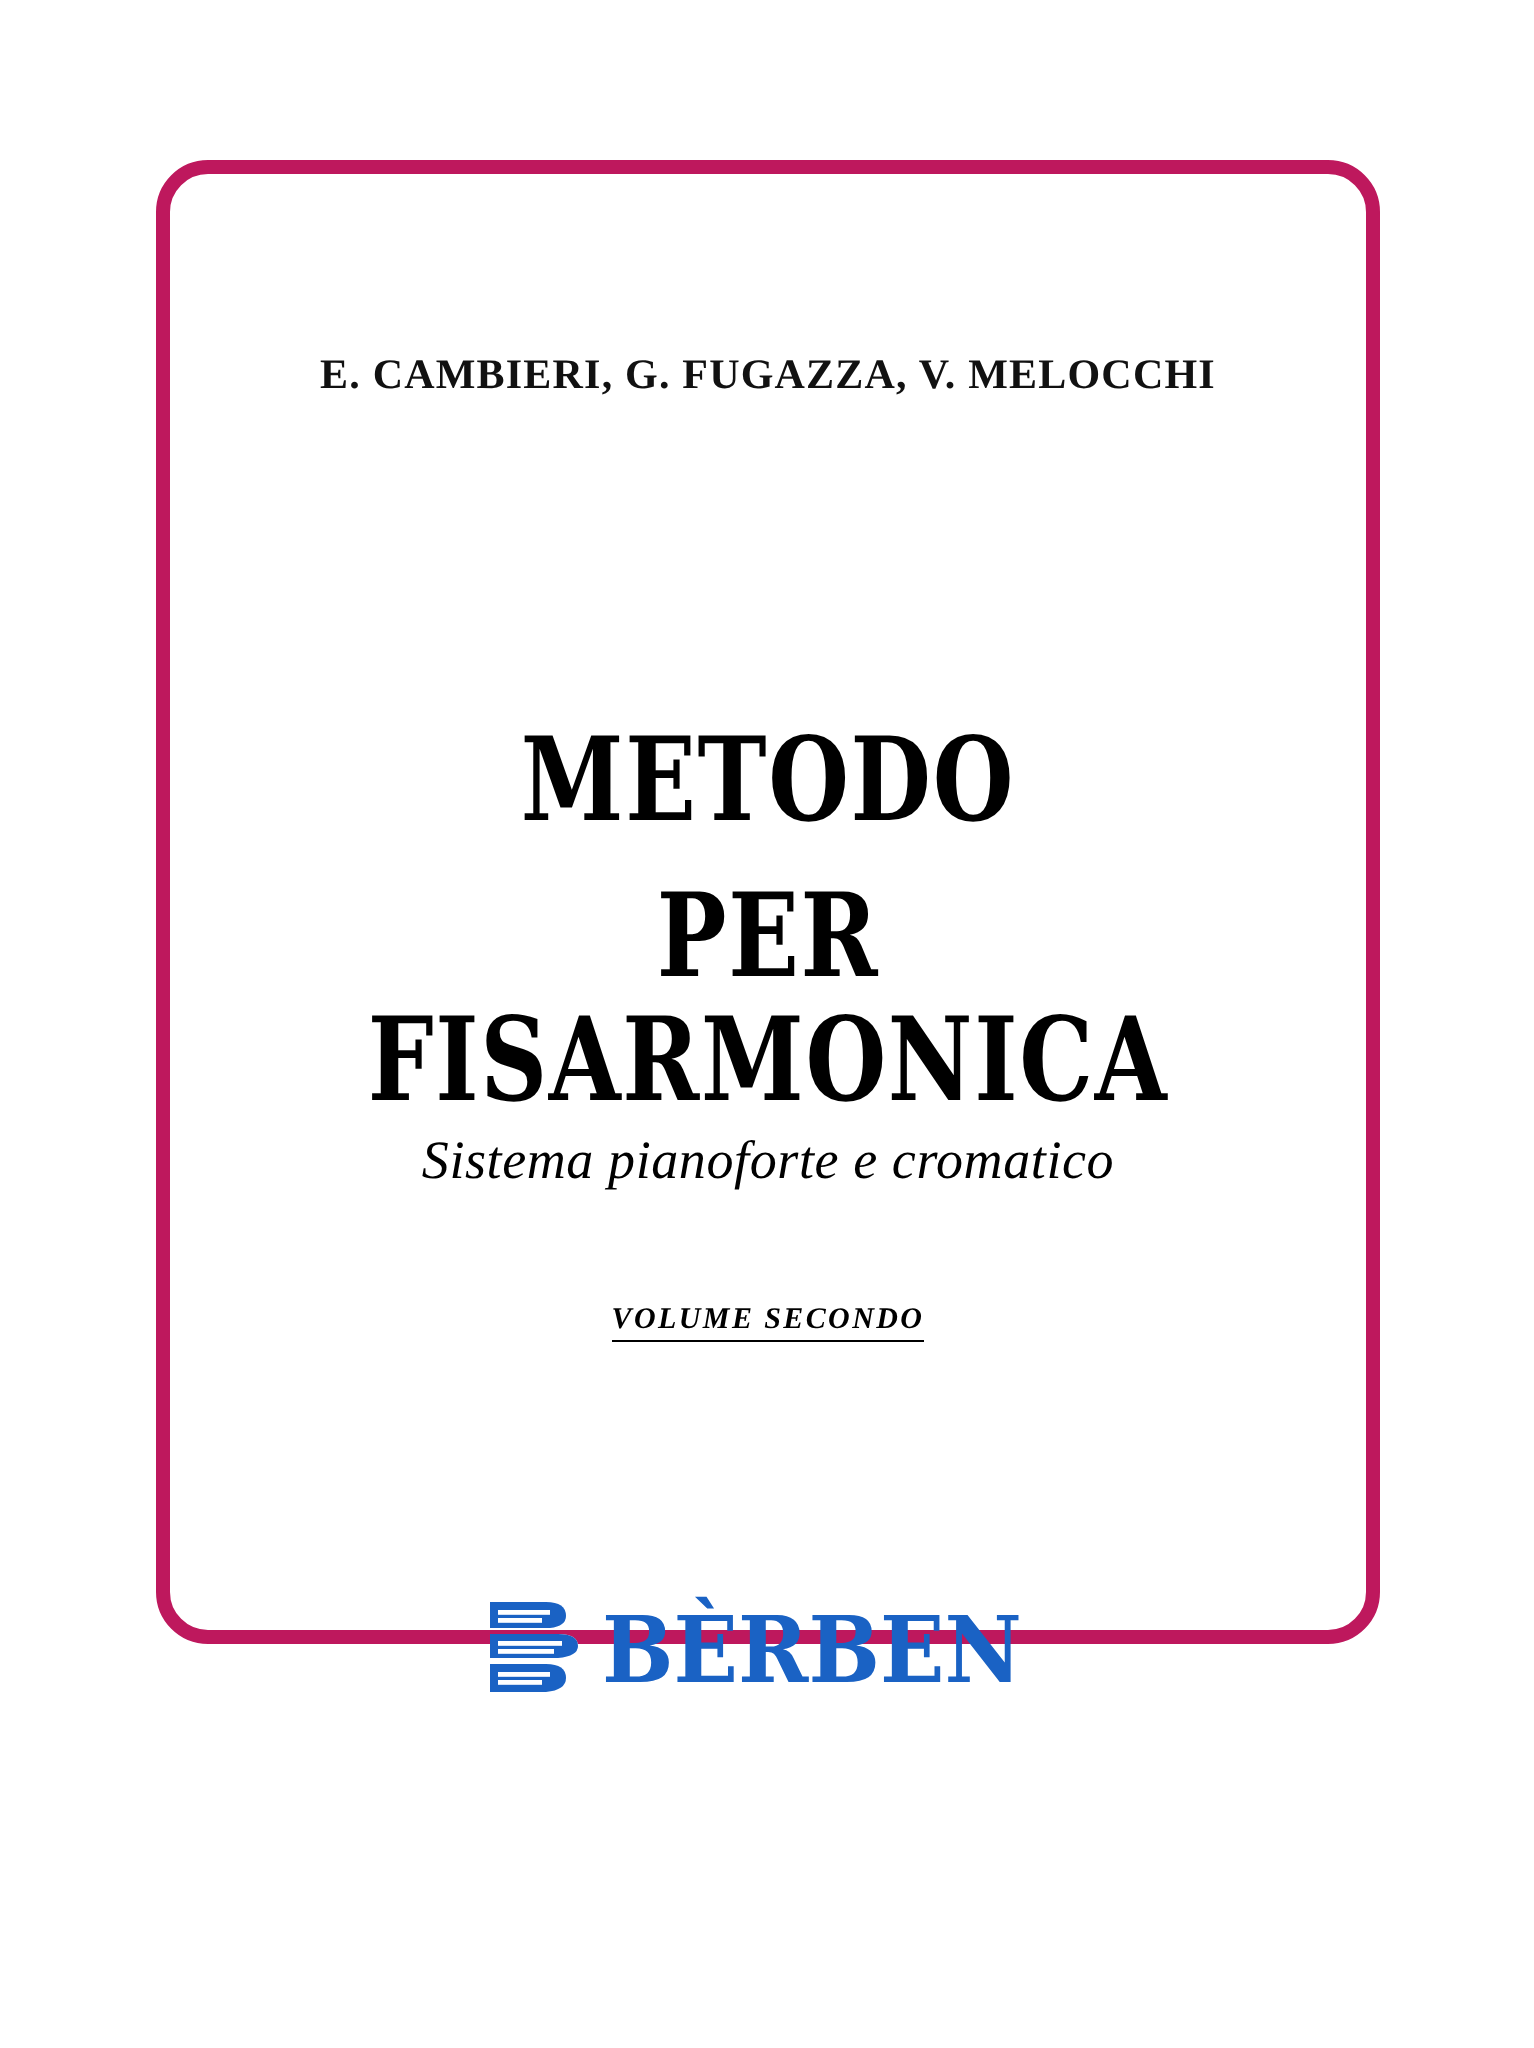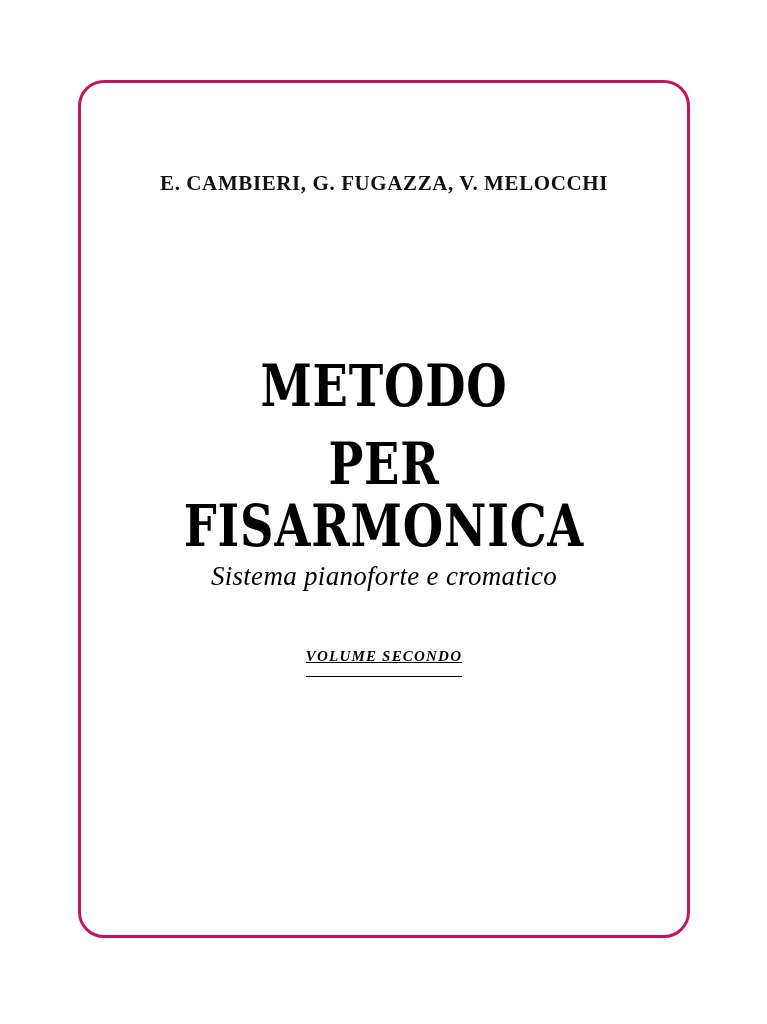--- a/index.html
+++ b/index.html
@@ -20,22 +20,22 @@
     height: 1024px;
     background: #ffffff;
   }
 
   
   .frame {
     position: absolute;
     left: 78px;
     top: 80px;
     width: 612px;
-    height: 858px;
-    border: 3px solid #be185d;
+    height: 742px;
+    border: 7px solid #be185d;
     border-radius: 26px;
     box-sizing: border-box;
     background: #ffffff;
   }
 
   .content {
     position: absolute;
     left: 0;
     top: 0;
     width: 100%;
@@ -105,22 +105,21 @@
     right: 0;
     font-family: "Liberation Serif", serif;
     font-style: italic;
     font-weight: bold;
     font-size: 15px;
     letter-spacing: 1.2px;
     color: #000000;
   }
   .volume span {
     border-bottom: 1.5px solid #000000;
-    padding-bottom: 12px;
-    text-decoration: underline;
+    padding-bottom: 2px;
   }
 
   .publisher {
     position: absolute;
     top: 710px;
     left: 0;
     right: 0;
     display: flex;
     align-items: center;
     justify-content: center;
@@ -157,16 +156,35 @@
         <div class="title-line1">METODO</div>
         <div class="title-line2">PER FISARMONICA</div>
       </div>
 
       <div class="subtitle">Sistema pianoforte e cromatico</div>
 
       <div class="volume">
         <span>VOLUME SECONDO</span>
       </div>
 
+      <div class="publisher">
+        <svg class="publisher-mark" viewBox="0 0 58 56">
+          <g fill="#1a62c4">
+            <path d="M6 4 H34 Q44 4 44 11 Q44 16 36 17 H6 Z"></path>
+            <path d="M6 20 H40 Q50 20 50 26 Q50 31 40 32 H6 Z" fill="#ffffff"></path>
+            <path d="M6 20 H40 Q50 20 50 26 Q50 31 40 32 H6 Z"></path>
+            <path d="M6 35 H34 Q44 35 44 42 Q44 48 34 49 H6 Z"></path>
+          </g>
+          <g fill="#ffffff">
+            <rect x="10" y="8" width="26" height="2.4"></rect>
+            <rect x="10" y="12" width="22" height="2.4"></rect>
+            <rect x="10" y="23.5" width="32" height="2.4"></rect>
+            <rect x="10" y="27.5" width="28" height="2.4"></rect>
+            <rect x="10" y="39" width="26" height="2.4"></rect>
+            <rect x="10" y="43" width="22" height="2.4"></rect>
+          </g>
+        </svg>
+        <div class="publisher-name">BÈRBEN</div>
+      </div>
 
     </div>
   </div>
 </div>
 
 </body></html>

